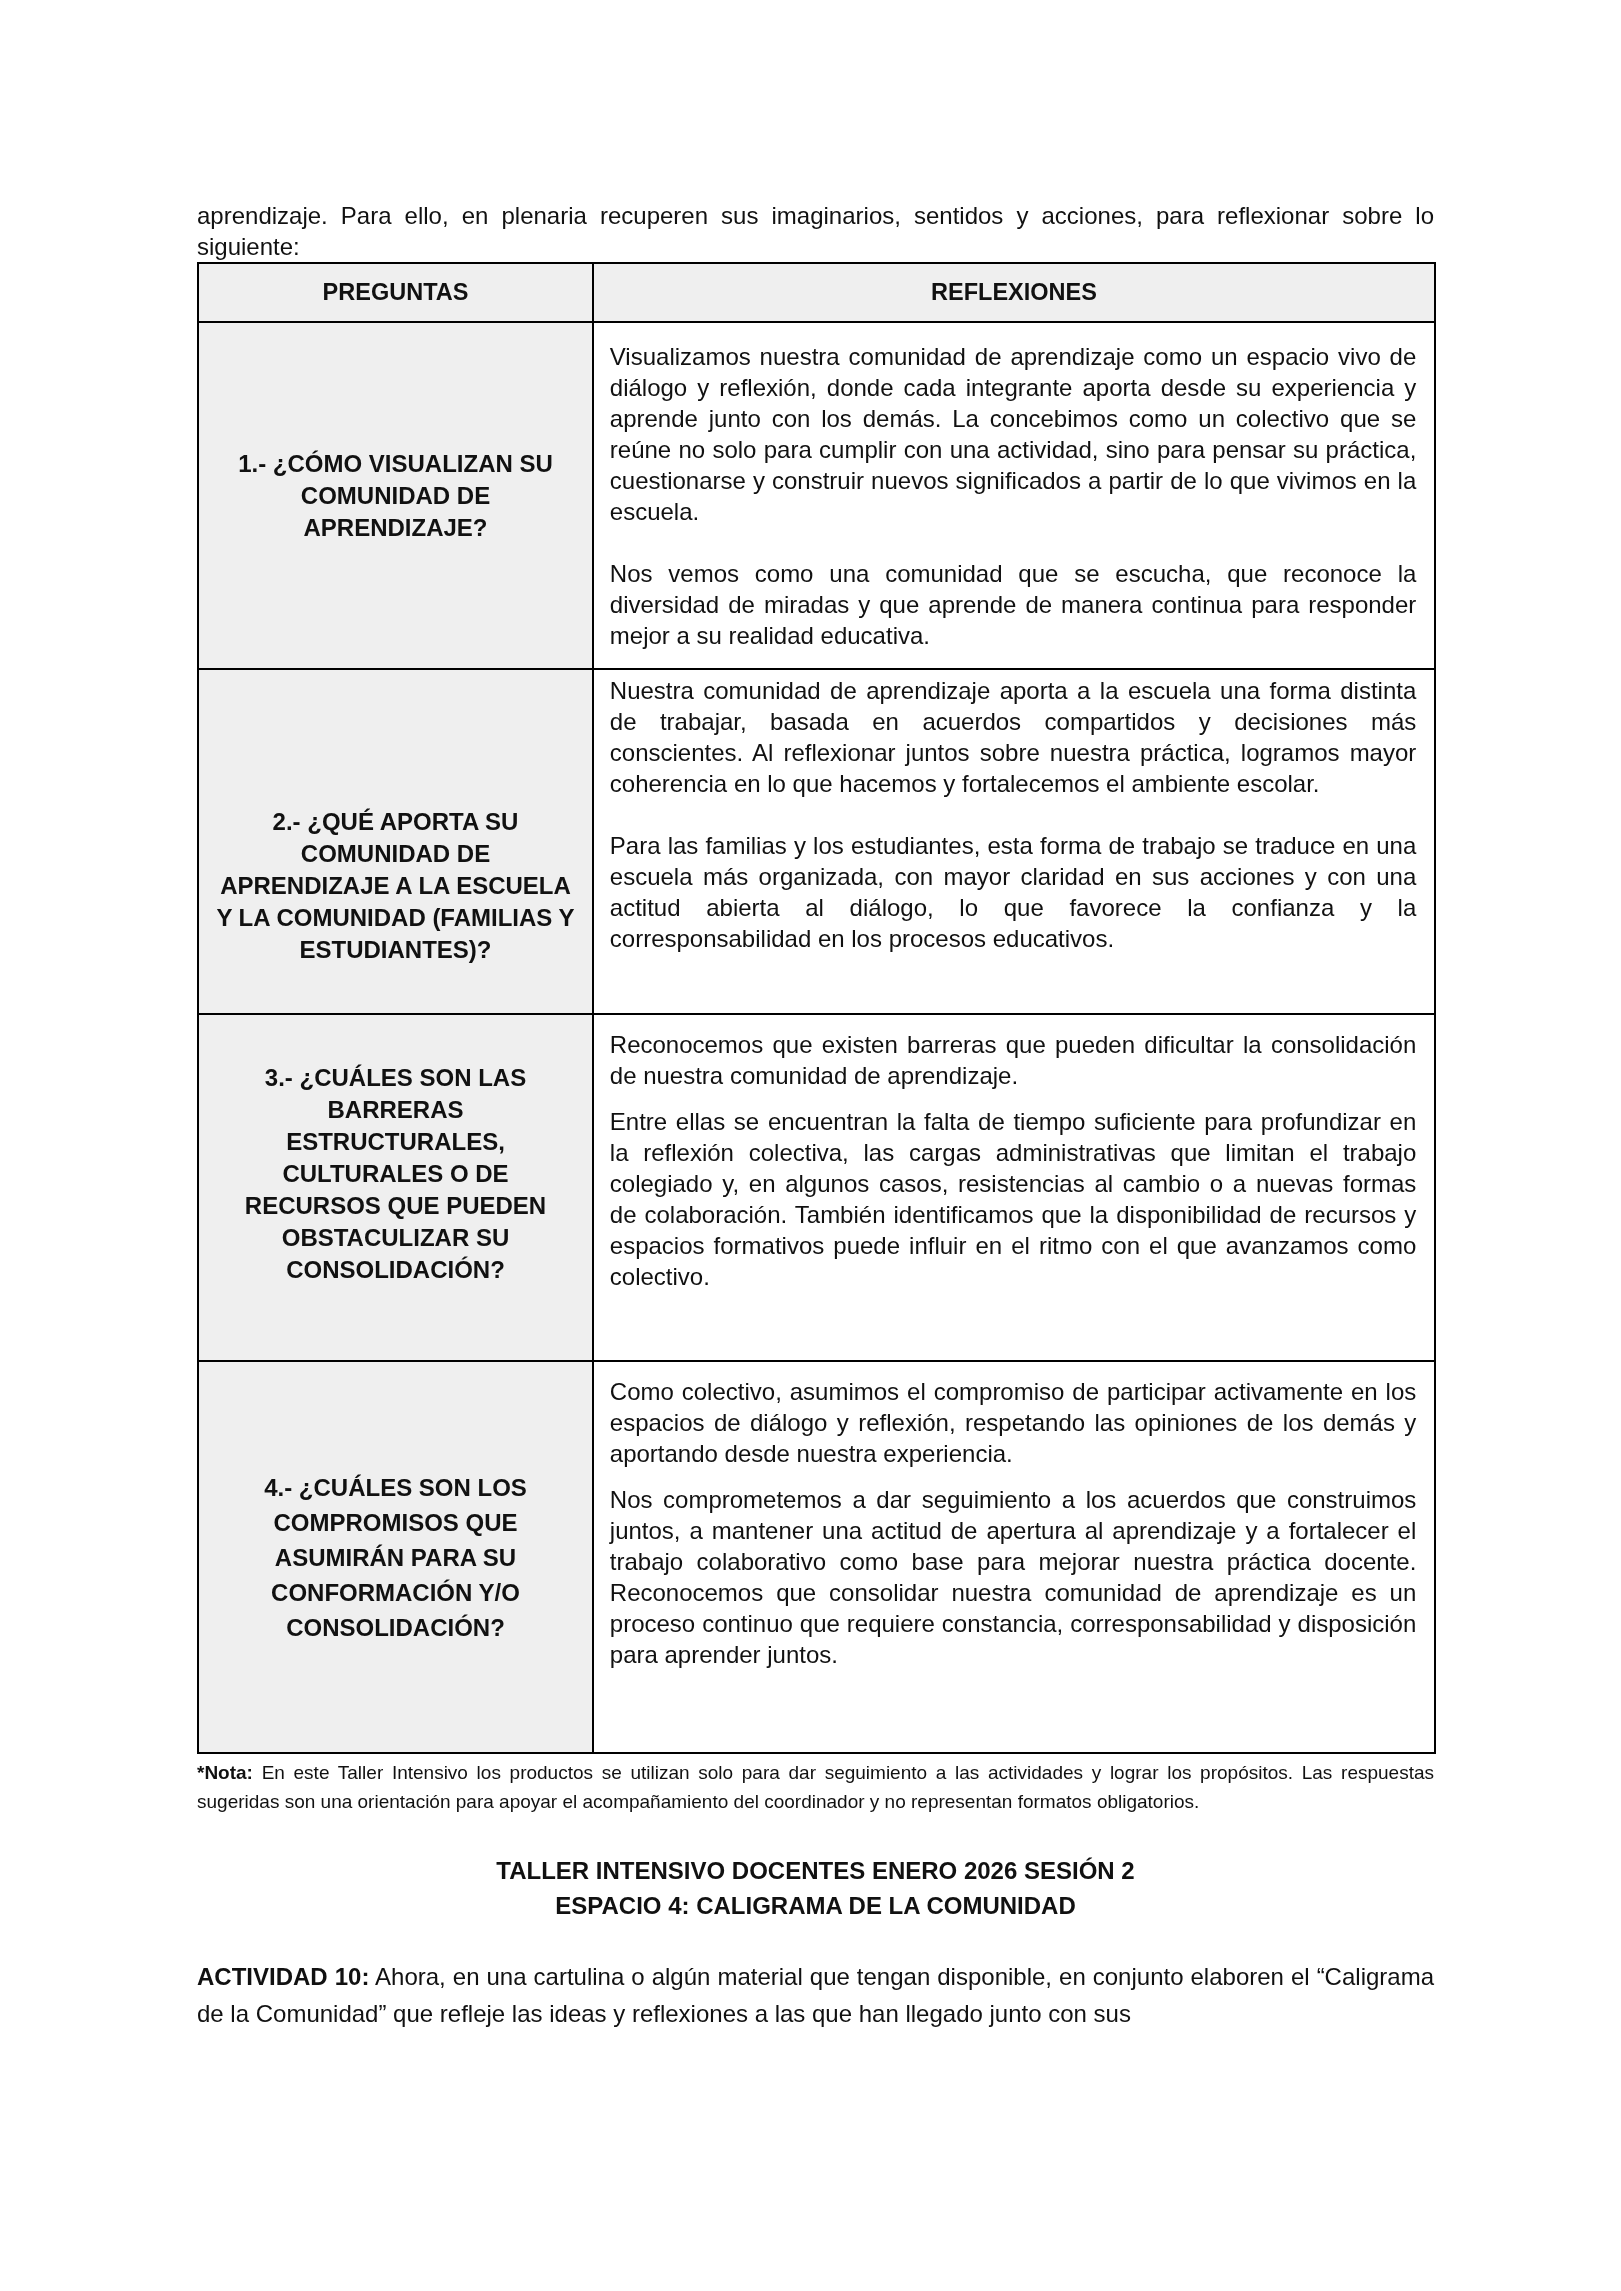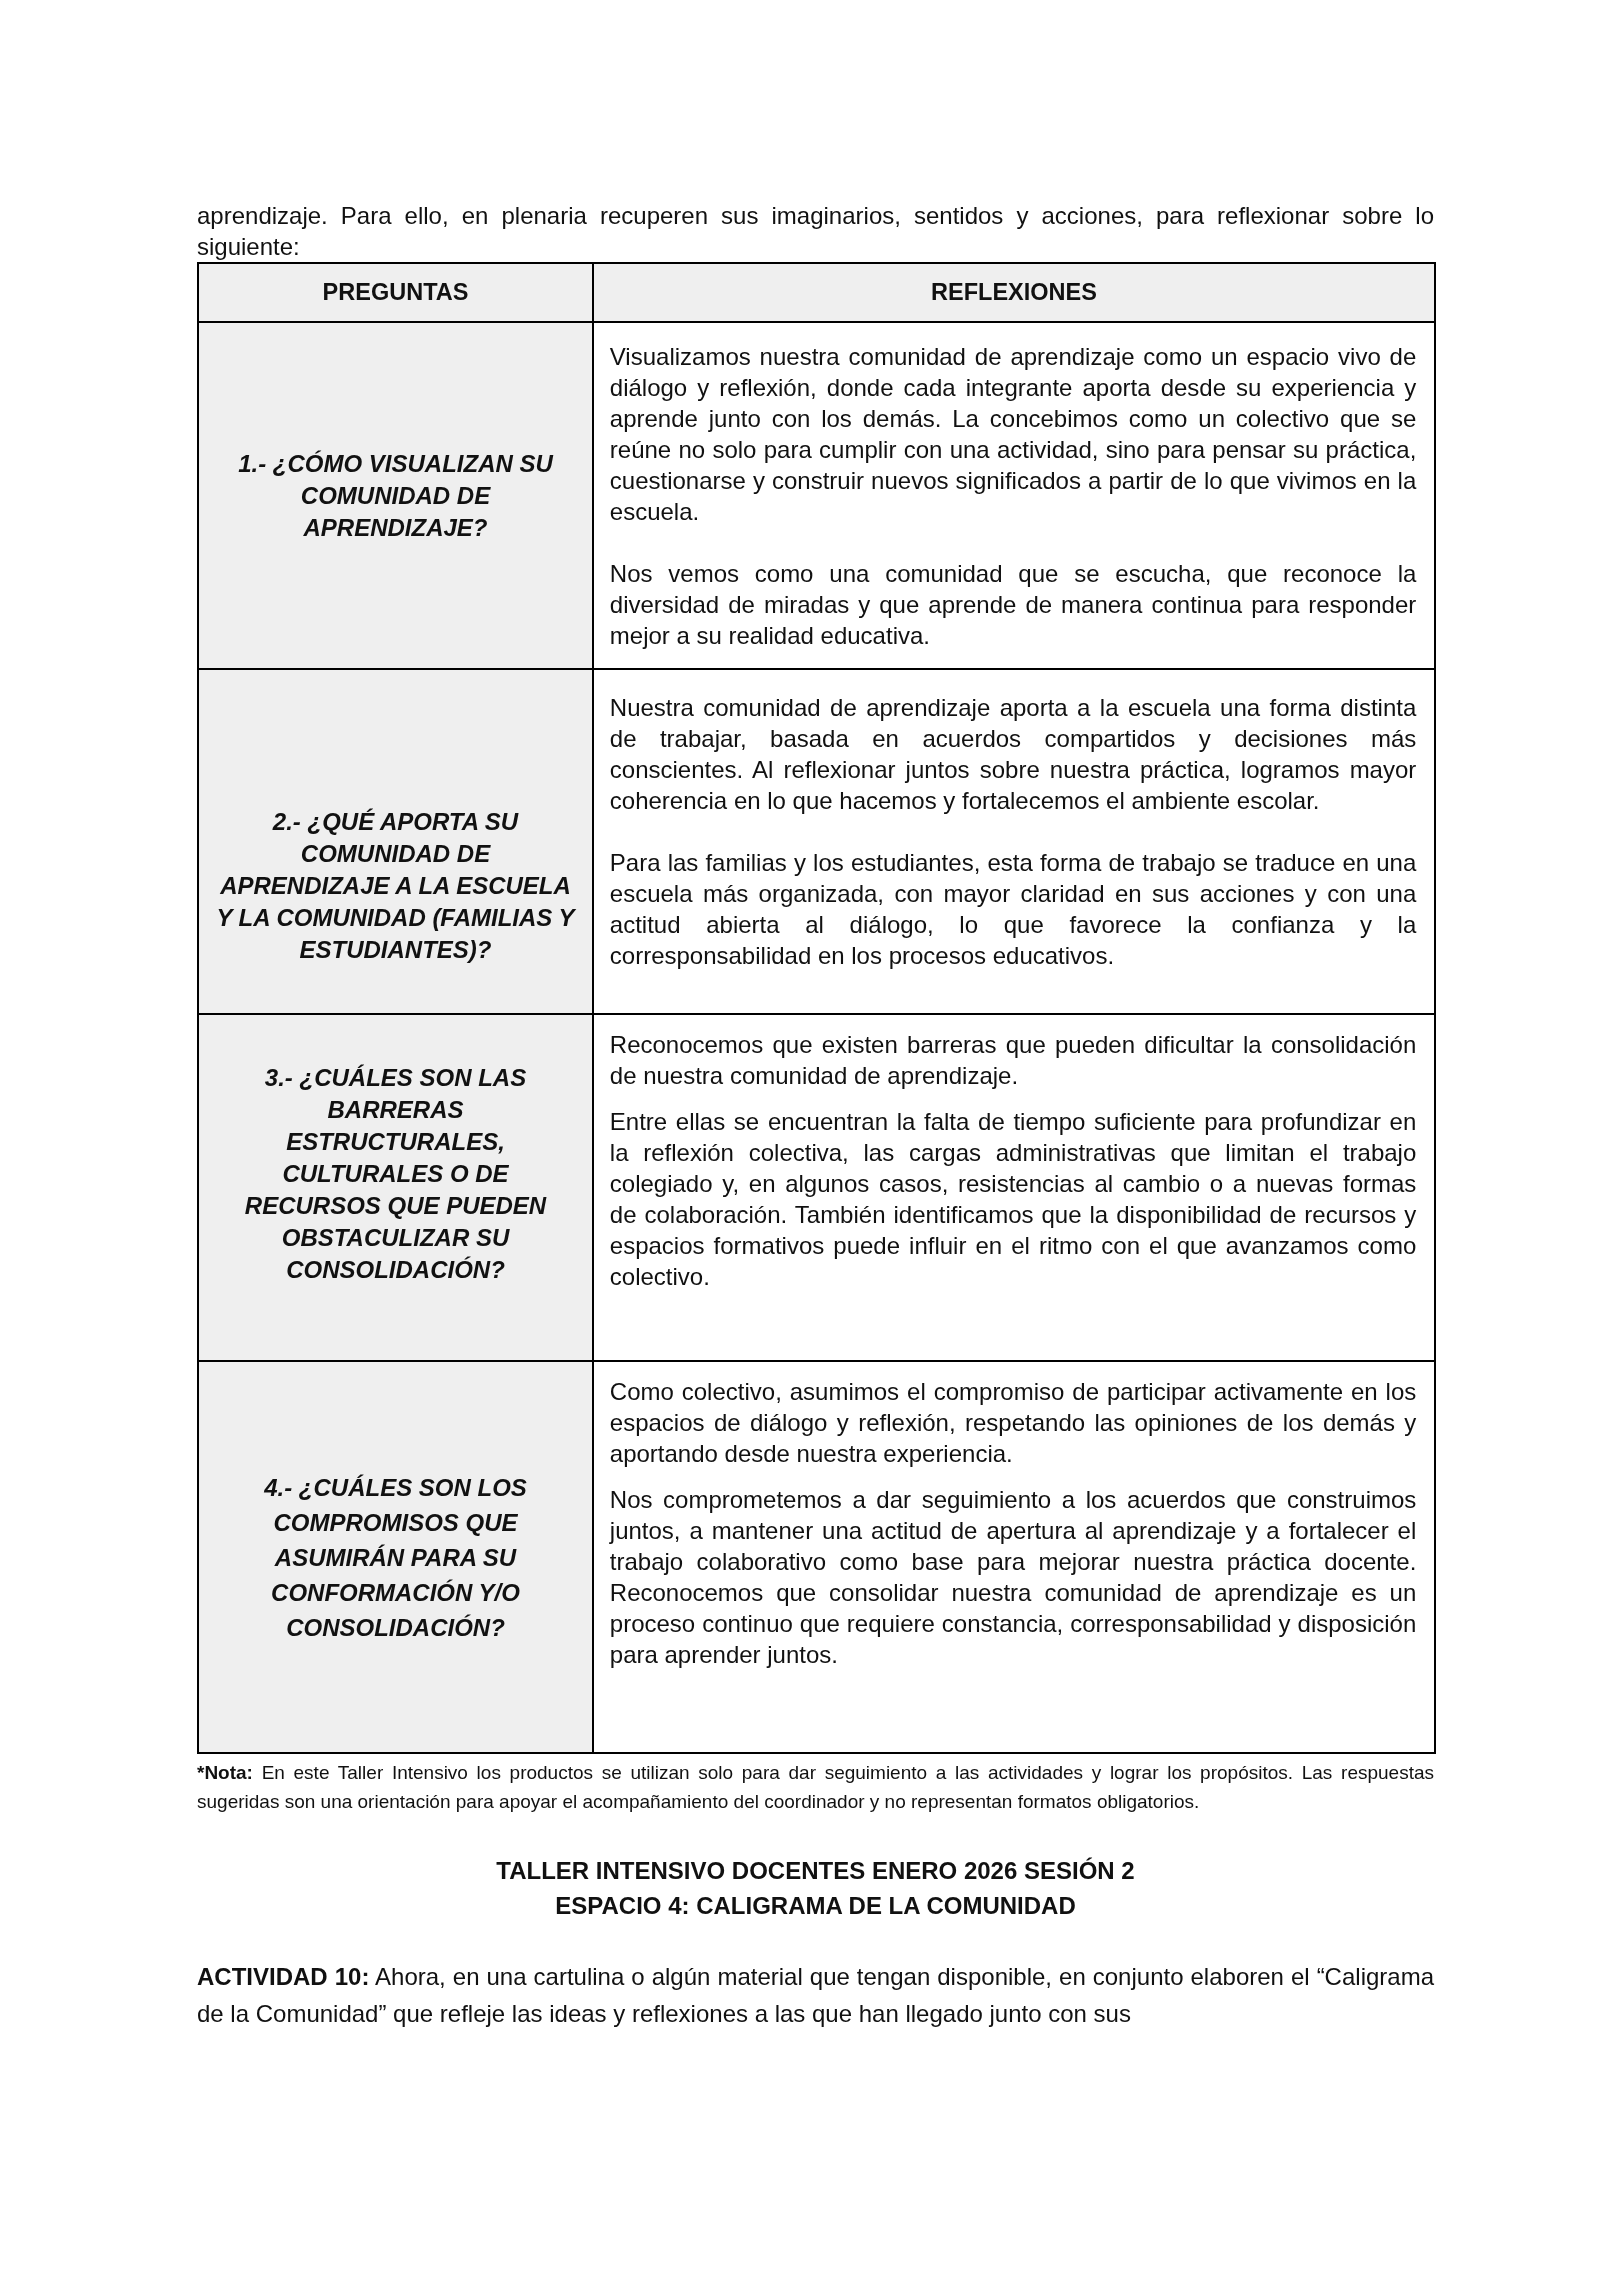--- a/index.html
+++ b/index.html
@@ -4,21 +4,21 @@
 <style>
   html, body { margin: 0; padding: 0; background: #ffffff; }
   body { width: 1621px; height: 2292px; position: relative; overflow: hidden;
          font-family: "Liberation Sans", sans-serif; color: #111; }
   .page { position: absolute; left: 197px; top: 200px; width: 1237px; }
   .intro { font-size: 24px; line-height: 31px; text-align: justify; margin: 0; }
   .table-title { font-size: 23.5px; font-weight: bold; text-align: center; line-height: 31px; margin: 0 0 2.9px 0; letter-spacing: 0.1px; }
   table { border-collapse: collapse; width: 1237px; table-layout: fixed; }
   td, th { border: 2.9px solid #000; }
   th { background: #efefef; font-size: 23.5px; font-weight: bold; height: 57px; padding: 0; }
-  td.q { background: #efefef; font-weight: bold; text-align: center; font-size: 24px; line-height: 32px; padding: 0 17px; vertical-align: middle; font-style: italic; }
+  td.q { background: #efefef; font-weight: bold; text-align: center; font-size: 24px; line-height: 32px; padding: 0 17px; vertical-align: middle; }
   td.r { background: #fff; vertical-align: top; padding: 11.8px 13.7px 13.7px 11.8px; font-size: 24px; line-height: 31px; text-align: justify; }
   td.r p { margin: 4px; }
   td.r p + p { margin-top: 31px; }
   td.r p.tight + p { margin-top: 14.7px; }
   .nota { font-size: 19px; line-height: 29px; text-align: justify; margin: 3.9px 0 0 0; }
   .nota b { font-weight: bold; }
   .heading { font-size: 24px; font-weight: bold; text-align: center; line-height: 35px; margin: 0; }
   .activity { font-size: 24px; line-height: 37px; text-align: justify; margin: 0; }
   .activity b { font-weight: bold; }
 </style>
@@ -41,21 +41,21 @@
     </tr>
     <tr style="height:346px">
       <td class="q">1.- ¿CÓMO VISUALIZAN SU COMUNIDAD DE APRENDIZAJE?</td>
       <td class="r" style="padding-top:13.7px">
         <p>Visualizamos nuestra comunidad de aprendizaje como un espacio vivo de diálogo y reflexión, donde cada integrante aporta desde su experiencia y aprende junto con los demás. La concebimos como un colectivo que se reúne no solo para cumplir con una actividad, sino para pensar su práctica, cuestionarse y construir nuevos significados a partir de lo que vivimos en la escuela.</p>
         <p>Nos vemos como una comunidad que se escucha, que reconoce la diversidad de miradas y que aprende de manera continua para responder mejor a su realidad educativa.</p>
       </td>
     </tr>
     <tr style="height:345px">
       <td class="q" style="padding-top:88px">2.- ¿QUÉ  APORTA SU COMUNIDAD DE APRENDIZAJE A LA ESCUELA Y LA COMUNIDAD (FAMILIAS Y ESTUDIANTES)?</td>
-      <td class="r" style="padding-top:18px">
+      <td class="r" style="padding-top:1px">
         <p>Nuestra comunidad de aprendizaje aporta a la escuela una forma distinta de trabajar, basada en acuerdos compartidos y decisiones más conscientes. Al reflexionar juntos sobre nuestra práctica, logramos mayor coherencia en lo que hacemos y fortalecemos el ambiente escolar.</p>
         <p>Para las familias y los estudiantes, esta forma de trabajo se traduce en una escuela más organizada, con mayor claridad en sus acciones y con una actitud abierta al diálogo, lo que favorece la confianza y la corresponsabilidad en los procesos educativos.</p>
       </td>
     </tr>
     <tr style="height:347px">
       <td class="q" style="vertical-align:top;padding-top:47px">3.- ¿CUÁLES SON LAS BARRERAS ESTRUCTURALES, CULTURALES O DE RECURSOS QUE PUEDEN OBSTACULIZAR SU CONSOLIDACIÓN?</td>
       <td class="r" style="padding-top:9.8px">
         <p class="tight">Reconocemos que existen barreras que pueden dificultar la consolidación de nuestra comunidad de aprendizaje.</p>
         <p>Entre ellas se encuentran la falta de tiempo suficiente para profundizar en la reflexión colectiva, las cargas administrativas que limitan el trabajo colegiado y, en algunos casos, resistencias al cambio o a nuevas formas de colaboración. También identificamos que la disponibilidad de recursos y espacios formativos puede influir en el ritmo con el que avanzamos como colectivo.</p>
       </td>

